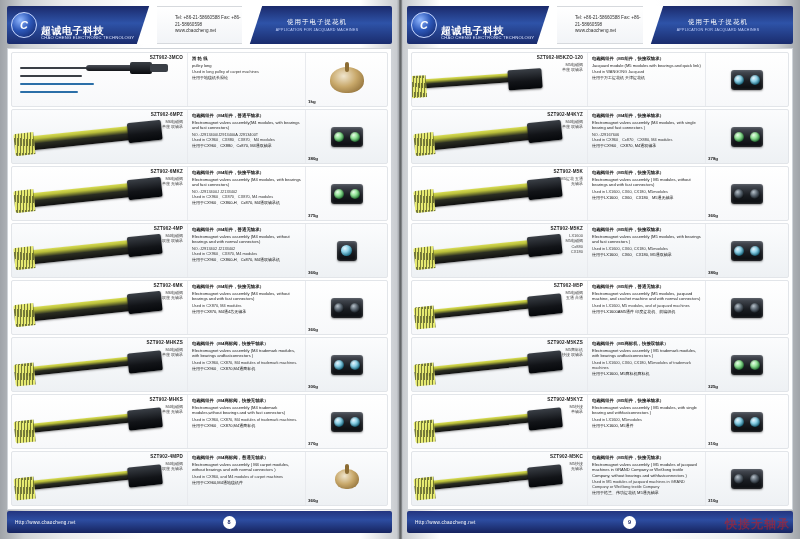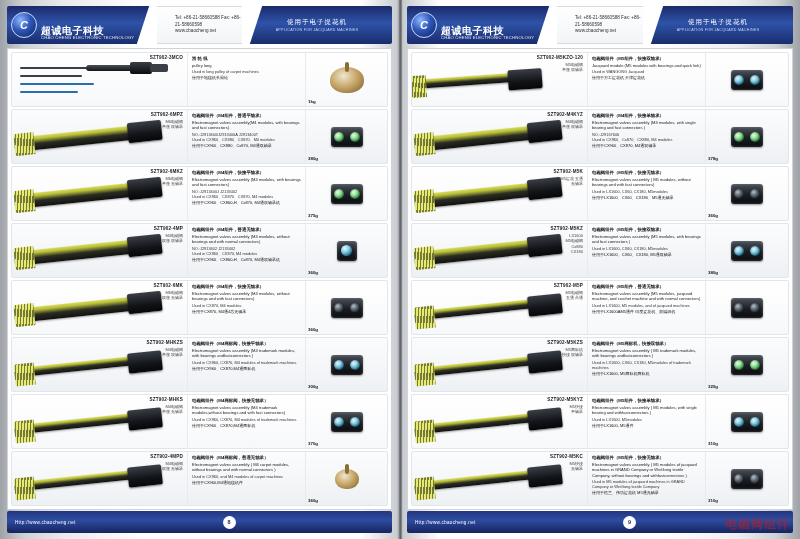--- a/index.html
+++ b/index.html
@@ -694,17 +694,17 @@
       </div>
 
     </div>
 
     <div class="ftr">
       <div class="ftr-url">Http://www.cbaocheng.net</div>
       <div class="ftr-num">9</div>
       <div class="ftr-url" style="opacity:0">.</div>
     </div>
 
-    <div class="wm">电磁阀组件</div>
+    <div class="wm">快接无轴承</div>
   </div>
 
   <div class="gutter"></div>
 </div>
 
 </body></html>

